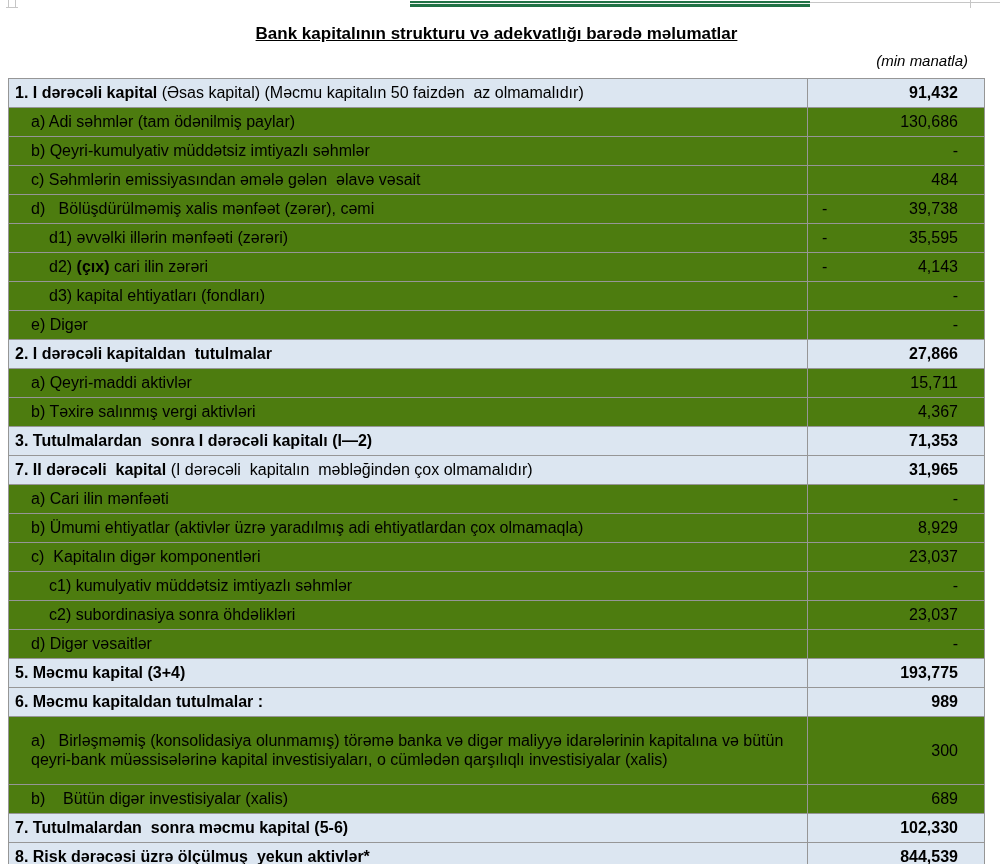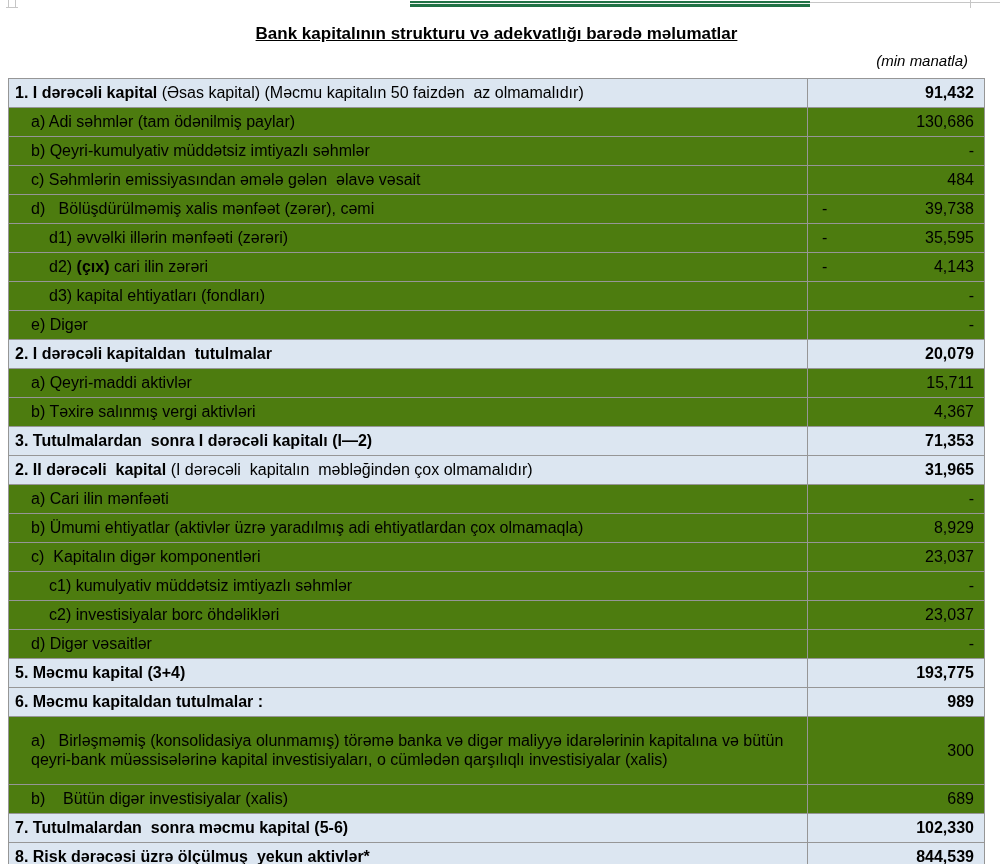--- a/index.html
+++ b/index.html
@@ -70,21 +70,21 @@
     line-height: 1.15;
   }
   .cell.label.ind0 { padding-left: 6px; }
   .cell.label.ind1 { padding-left: 22px; }
   .cell.label.ind2 { padding-left: 40px; }
   .cell.value {
     width: 176px;
     flex: 0 0 176px;
     position: relative;
     justify-content: flex-end;
-    padding-right: 10px;
+    padding-right: 26px;
   }
   .label span { white-space: pre-wrap; }
   .b { font-weight: bold; }
   .neg { position: absolute; left: 14px; font-weight: normal; }
   .row.band .val, .row.band .neg { font-weight: bold; }
 </style>
 </head>
 <body>
 
 <div class="artifact" id="green-band"></div>
@@ -198,21 +198,21 @@
     </div>
   </div>
     <div class="row band">
     <div class="cell label ind0">
       <div>
         <span class="pre"></span><span class="b">2. I dərəcəli kapitaldan  tutulmalar</span><span class="post"></span>
       </div>
     </div>
     <div class="cell value">
       <span class="neg"></span>
-      <span class="val">20,079</span>
+      <span class="val">27,866</span>
     </div>
   </div>
     <div class="row">
     <div class="cell label ind1">
       <div>
         <span class="pre">a) Qeyri-maddi aktivlər</span><span class="b"></span><span class="post"></span>
       </div>
     </div>
     <div class="cell value">
       <span class="neg"></span>
@@ -237,21 +237,21 @@
       </div>
     </div>
     <div class="cell value">
       <span class="neg"></span>
       <span class="val">71,353</span>
     </div>
   </div>
     <div class="row band">
     <div class="cell label ind0">
       <div>
-        <span class="pre"></span><span class="b">2. II dərəcəli  kapital</span><span class="post"> (I dərəcəli  kapitalın  məbləğindən çox olmamalıdır)</span>
+        <span class="pre"></span><span class="b">7. II dərəcəli  kapital</span><span class="post"> (I dərəcəli  kapitalın  məbləğindən çox olmamalıdır)</span>
       </div>
     </div>
     <div class="cell value">
       <span class="neg"></span>
       <span class="val">31,965</span>
     </div>
   </div>
     <div class="row">
     <div class="cell label ind1">
       <div>
@@ -292,21 +292,21 @@
       </div>
     </div>
     <div class="cell value">
       <span class="neg"></span>
       <span class="val">-</span>
     </div>
   </div>
     <div class="row">
     <div class="cell label ind2">
       <div>
-        <span class="pre">c2) investisiyalar borc öhdəlikləri</span><span class="b"></span><span class="post"></span>
+        <span class="pre">c2) subordinasiya sonra öhdəlikləri</span><span class="b"></span><span class="post"></span>
       </div>
     </div>
     <div class="cell value">
       <span class="neg"></span>
       <span class="val">23,037</span>
     </div>
   </div>
     <div class="row">
     <div class="cell label ind1">
       <div>

